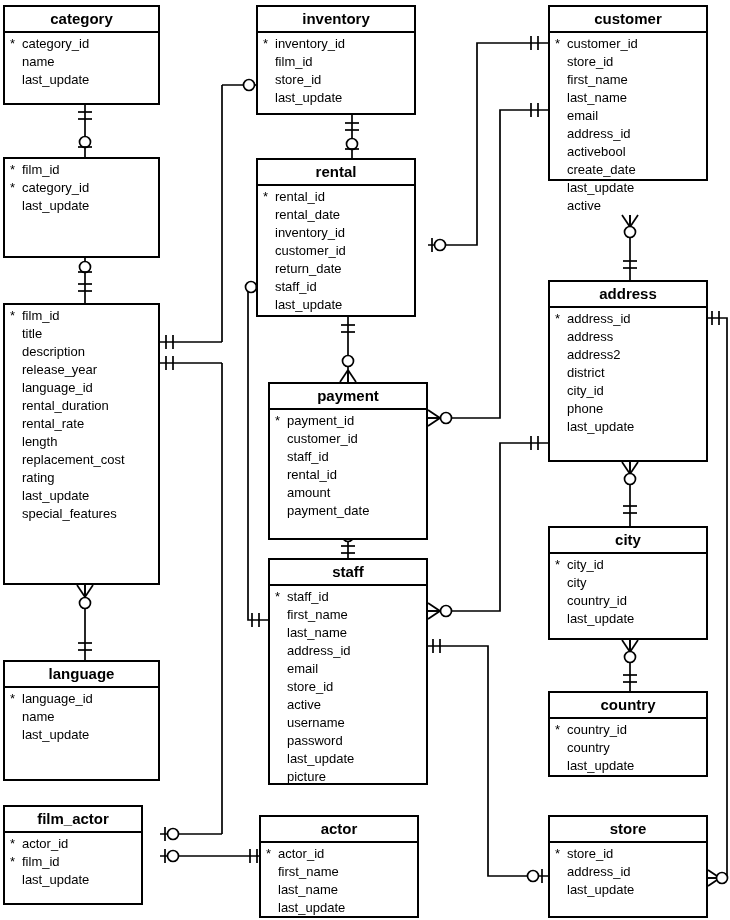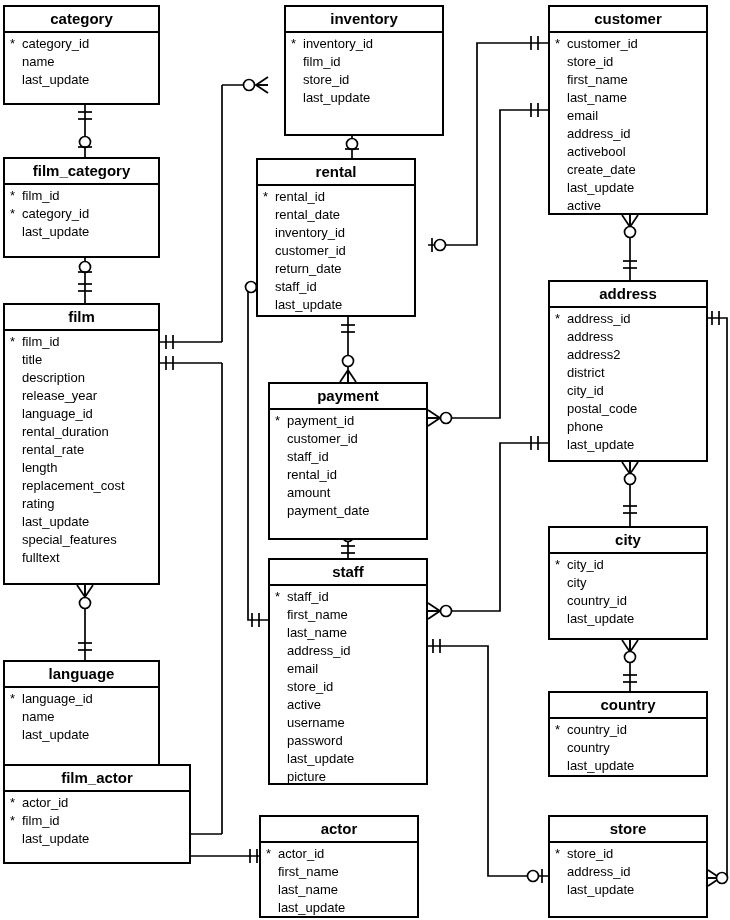--- a/index.html
+++ b/index.html
@@ -185,38 +185,36 @@
           <span class="pk"></span>
           <span class="fn">name</span>
         </div>
         <div class="fr">
           <span class="pk"></span>
           <span class="fn">last_update</span>
         </div>
       </div>
     </div>
     <div class="tbl" style="left: 3px; top: 157px; width: 157px; height: 101px; border-color: rgb(0, 0, 0);">
-      <div class="hd">film_category</div>
       <div class="rows">
         <div class="fr">
           <span class="pk">*</span>
           <span class="fn">film_id</span>
         </div>
         <div class="fr">
           <span class="pk">*</span>
           <span class="fn">category_id</span>
         </div>
         <div class="fr">
           <span class="pk"></span>
           <span class="fn">last_update</span>
         </div>
       </div>
     </div>
     <div class="tbl" style="left: 3px; top: 303px; width: 157px; height: 282px; border-color: rgb(0, 0, 0);">
-      <div class="hd">film</div>
       <div class="rows">
         <div class="fr">
           <span class="pk">*</span>
           <span class="fn">film_id</span>
         </div>
         <div class="fr">
           <span class="pk"></span>
           <span class="fn">title</span>
         </div>
         <div class="fr">
@@ -251,62 +249,58 @@
           <span class="pk"></span>
           <span class="fn">rating</span>
         </div>
         <div class="fr">
           <span class="pk"></span>
           <span class="fn">last_update</span>
         </div>
         <div class="fr">
           <span class="pk"></span>
           <span class="fn">special_features</span>
-        </div>
-        <div class="fr">
-          <span class="pk"></span>
-          <span class="fn">fulltext</span>
         </div>
       </div>
     </div>
     <div class="tbl" style="left: 3px; top: 660px; width: 157px; height: 121px; border-color: rgb(0, 0, 0);">
       <div class="hd">language</div>
       <div class="rows">
         <div class="fr">
           <span class="pk">*</span>
           <span class="fn">language_id</span>
         </div>
         <div class="fr">
           <span class="pk"></span>
           <span class="fn">name</span>
         </div>
         <div class="fr">
           <span class="pk"></span>
           <span class="fn">last_update</span>
         </div>
       </div>
     </div>
-    <div class="tbl" style="left: 3px; top: 764px; width: 188px; height: 100px; border-color: rgb(0, 0, 0);">
+    <div class="tbl" style="left: 3px; top: 805px; width: 140px; height: 100px; border-color: rgb(0, 0, 0);">
       <div class="hd">film_actor</div>
       <div class="rows">
         <div class="fr">
           <span class="pk">*</span>
           <span class="fn">actor_id</span>
         </div>
         <div class="fr">
           <span class="pk">*</span>
           <span class="fn">film_id</span>
         </div>
         <div class="fr">
           <span class="pk"></span>
           <span class="fn">last_update</span>
         </div>
       </div>
     </div>
-    <div class="tbl" style="left: 284px; top: 5px; width: 160px; height: 131px; border-color: rgb(0, 0, 0);">
+    <div class="tbl" style="left: 256px; top: 5px; width: 160px; height: 110px; border-color: rgb(0, 0, 0);">
       <div class="hd">inventory</div>
       <div class="rows">
         <div class="fr">
           <span class="pk">*</span>
           <span class="fn">inventory_id</span>
         </div>
         <div class="fr">
           <span class="pk"></span>
           <span class="fn">film_id</span>
         </div>
@@ -445,21 +439,21 @@
         <div class="fr">
           <span class="pk"></span>
           <span class="fn">last_name</span>
         </div>
         <div class="fr">
           <span class="pk"></span>
           <span class="fn">last_update</span>
         </div>
       </div>
     </div>
-    <div class="tbl" style="left: 548px; top: 5px; width: 160px; height: 210px; border-color: rgb(0, 0, 0);">
+    <div class="tbl" style="left: 548px; top: 5px; width: 160px; height: 176px; border-color: rgb(0, 0, 0);">
       <div class="hd">customer</div>
       <div class="rows">
         <div class="fr">
           <span class="pk">*</span>
           <span class="fn">customer_id</span>
         </div>
         <div class="fr">
           <span class="pk"></span>
           <span class="fn">store_id</span>
         </div>
@@ -512,24 +506,20 @@
           <span class="pk"></span>
           <span class="fn">address2</span>
         </div>
         <div class="fr">
           <span class="pk"></span>
           <span class="fn">district</span>
         </div>
         <div class="fr">
           <span class="pk"></span>
           <span class="fn">city_id</span>
-        </div>
-        <div class="fr">
-          <span class="pk"></span>
-          <span class="fn">postal_code</span>
         </div>
         <div class="fr">
           <span class="pk"></span>
           <span class="fn">phone</span>
         </div>
         <div class="fr">
           <span class="pk"></span>
           <span class="fn">last_update</span>
         </div>
       </div>

